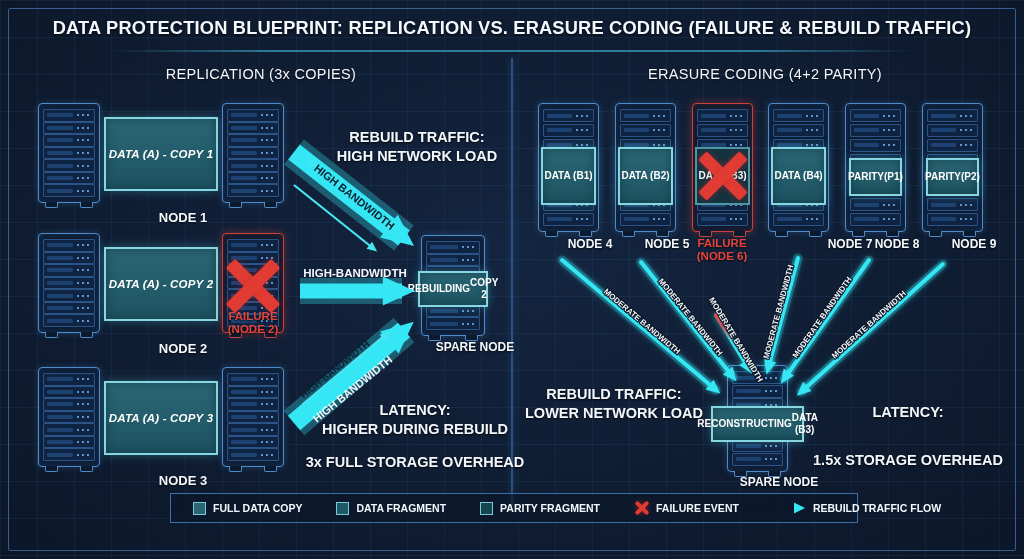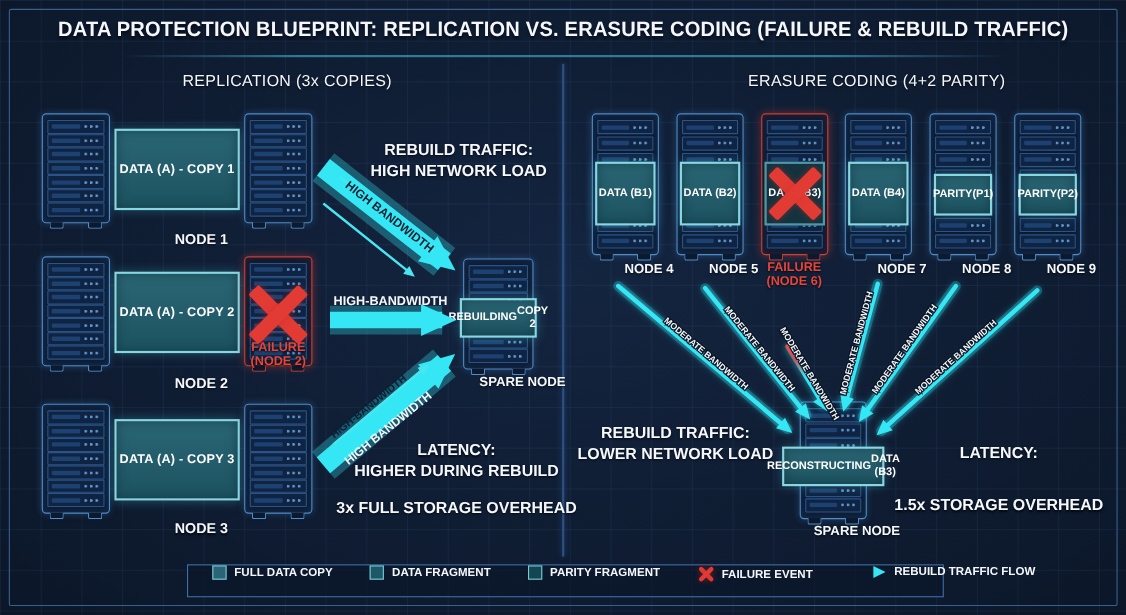--- a/index.html
+++ b/index.html
@@ -34,56 +34,56 @@
   .slot{height:9px;border:1px solid #2a5488;background:#0f2342;border-radius:1px;
     display:flex;align-items:center;gap:3px;padding:1px 3px;box-sizing:content-box;}
   .slot .bar{flex:1;height:4px;background:#1d4170;border-radius:1px;}
   .slot .dots{width:15px;height:4px;
     background-image:radial-gradient(circle at 2px 2px, #5e97cf 1.1px, transparent 1.3px);
     background-size:5px 4px;background-repeat:repeat-x;}
   
   .databox{display:flex;align-items:center;justify-content:center;text-align:center;font-weight:bold;box-sizing:border-box;
     background:linear-gradient(180deg,#2a6674,#1d5361);border:2px solid #86d7e2;
     box-shadow:0 0 10px rgba(80,200,220,.35), inset 0 0 10px rgba(10,40,50,.5);color:#fff;}
-  .databox.big{font-size:11.5px;letter-spacing:.2px;}
+  .databox.big{font-size:11.5px;letter-spacing:.2px;font-style:italic;}
   .fragbox{font-size:10px;line-height:12px;}
   .fragbox.dim{background:#14333f;border-color:#4e99a8;box-shadow:none;}
   .sparebox{flex-direction:row;font-size:10px;line-height:12.5px;align-items:center;}
   
   .node-label{font-size:13px;font-weight:bold;transform:translateX(-50%);white-space:nowrap;text-shadow:0 1px 2px rgba(0,0,0,.8);padding-left:44px;}
   .node-label.sm{font-size:12px;}
   .fail-label{color:#e6453c;font-size:11.5px;line-height:13px;font-weight:bold;text-align:center;
     transform:translateX(-50%);white-space:nowrap;text-shadow:0 1px 2px rgba(0,0,0,.8);}
   .ann{text-align:center;transform:translateX(-50%);font-weight:bold;text-shadow:0 1px 2px rgba(0,0,0,.8);}
   .ann .l1,.ann .l2{font-size:14.5px;line-height:19px;white-space:nowrap;}
   
   .xmark{pointer-events:none;}
   .xmark i{position:absolute;left:50%;top:50%;background:#e23b33;border-radius:2px;
     box-shadow:0 0 6px rgba(200,40,40,.5);}
   .xmark i:first-child{transform:translate(-50%,-50%) rotate(45deg);}
   .xmark i:last-child{transform:translate(-50%,-50%) rotate(-45deg);}
   
-  #legend{left:170px;top:513px;width:688px;height:30px;border:1.5px solid #3f6ea8;background:rgba(10,23,42,.65);
-    display:flex;align-items:flex-start;justify-content:space-between;padding:0 22px;box-sizing:border-box;gap:34px;}
+  #legend{left:170px;top:493px;width:688px;height:30px;border:1.5px solid #3f6ea8;background:rgba(10,23,42,.65);
+    display:flex;align-items:center;justify-content:space-between;padding:0 22px;box-sizing:border-box;gap:34px;}
   .leg-item{display:flex;align-items:center;gap:7px;}
   .leg-item span{font-size:10.5px;font-weight:bold;white-space:nowrap;}
   .swatch{width:13px;height:13px;border:1.5px solid #79c9d6;box-sizing:border-box;}
   svg text{font-family:"Liberation Sans",sans-serif;font-weight:bold;}
 </style>
 </head>
 <body>
 
 <div id="stage">
   <div class="abs" id="frame"></div>
   <div class="abs" id="title">DATA PROTECTION BLUEPRINT: REPLICATION VS. ERASURE CODING (FAILURE &amp; REBUILD TRAFFIC)</div>
   <div class="abs" id="title-glow"></div>
   <div class="abs" id="divider"></div>
 
   <div class="abs panel-heading" style="left:261px;">REPLICATION (3x COPIES)</div>
-  <div class="abs panel-heading" style="left:765px;margin-left:32px;">ERASURE CODING (4+2 PARITY)</div>
+  <div class="abs panel-heading" style="left:765px;">ERASURE CODING (4+2 PARITY)</div>
 
   <div class="abs tower" style="left:38px;top:103px;width:62px;height:100px">
       <div class="slot">
         <span class="bar"></span>
         <span class="dots"></span>
       </div>
       <div class="slot">
         <span class="bar"></span>
         <span class="dots"></span>
       </div>
@@ -545,21 +545,21 @@
     <i style="width:58px;height:12px"></i>
       <i style="width:58px;height:12px"></i>
   </div>
 
   <div class="abs node-label sm" style="left:568px;top:237px">NODE 4</div>
   <div class="abs node-label sm" style="left:645px;top:237px">NODE 5</div>
   <div class="abs fail-label" style="left:722px;top:237px">
     <div>FAILURE</div>
     <div>(NODE 6)</div>
   </div>
-  <div class="abs node-label sm" style="left:798px;top:237px">NODE 7</div>
+  <div class="abs node-label sm" style="left:828px;top:237px">NODE 7</div>
   <div class="abs node-label sm" style="left:875px;top:237px">NODE 8</div>
   <div class="abs node-label sm" style="left:952px;top:237px">NODE 9</div>
 
   <div class="abs tower" style="left:727px;top:365px;width:61px;height:107px">
       <div class="slot">
         <span class="bar"></span>
         <span class="dots"></span>
       </div>
       <div class="slot">
         <span class="bar"></span>

